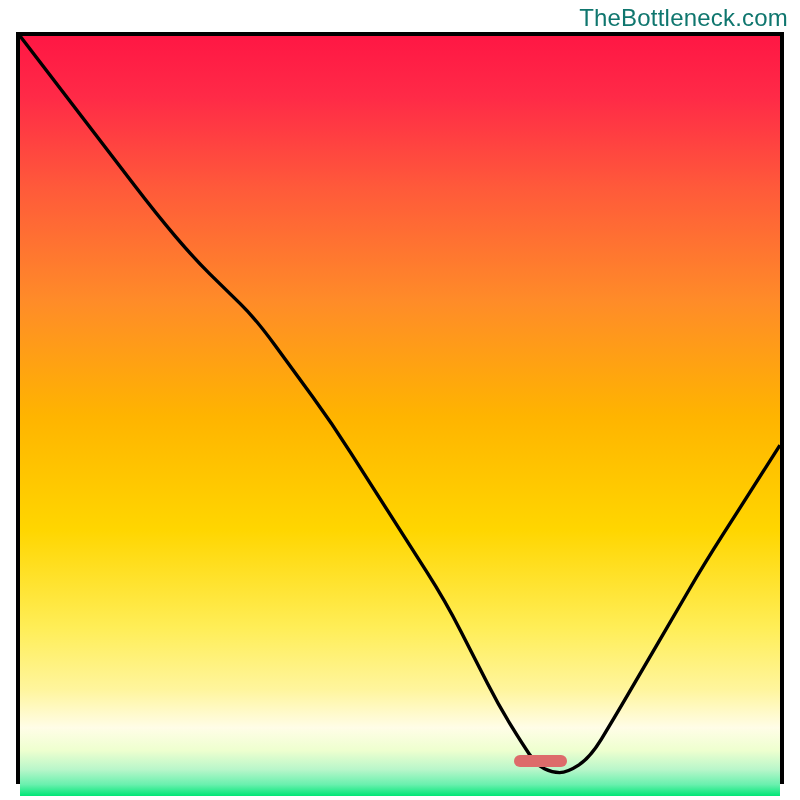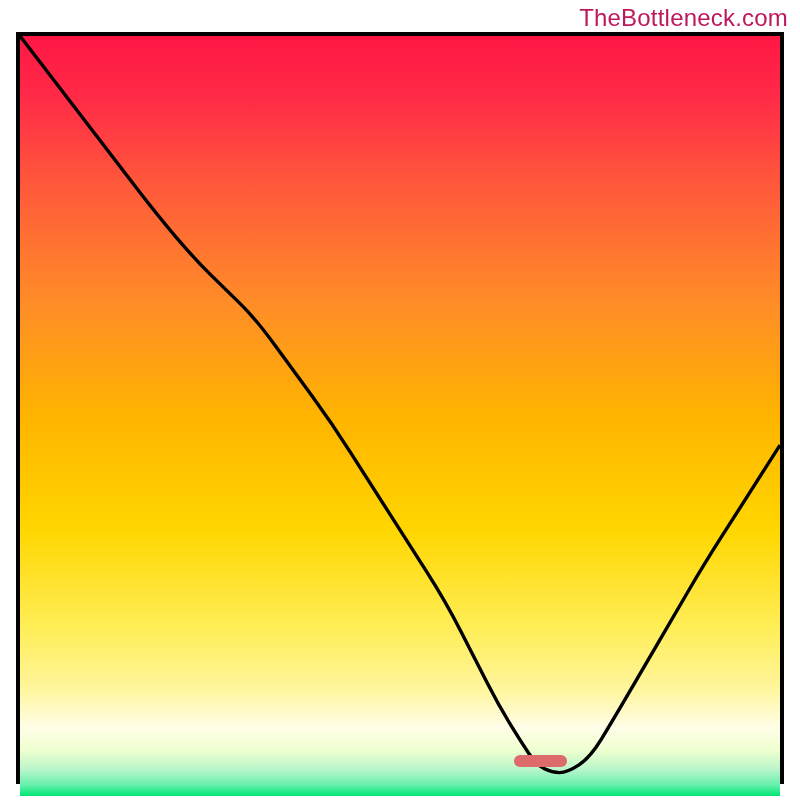--- a/index.html
+++ b/index.html
@@ -13,21 +13,21 @@
   .container {
     position: relative;
     width: 800px;
     height: 800px;
   }
   .watermark {
     position: absolute;
     top: 4px;
     right: 12px;
     font-size: 24px;
-    color: #be185d;
+    color: #0f766e;
     font-weight: normal;
     letter-spacing: 0.2px;
   }
   .chart-frame {
     position: absolute;
     top: 32px;
     left: 16px;
     width: 768px;
     height: 752px;
     border: 4px solid #000000;

